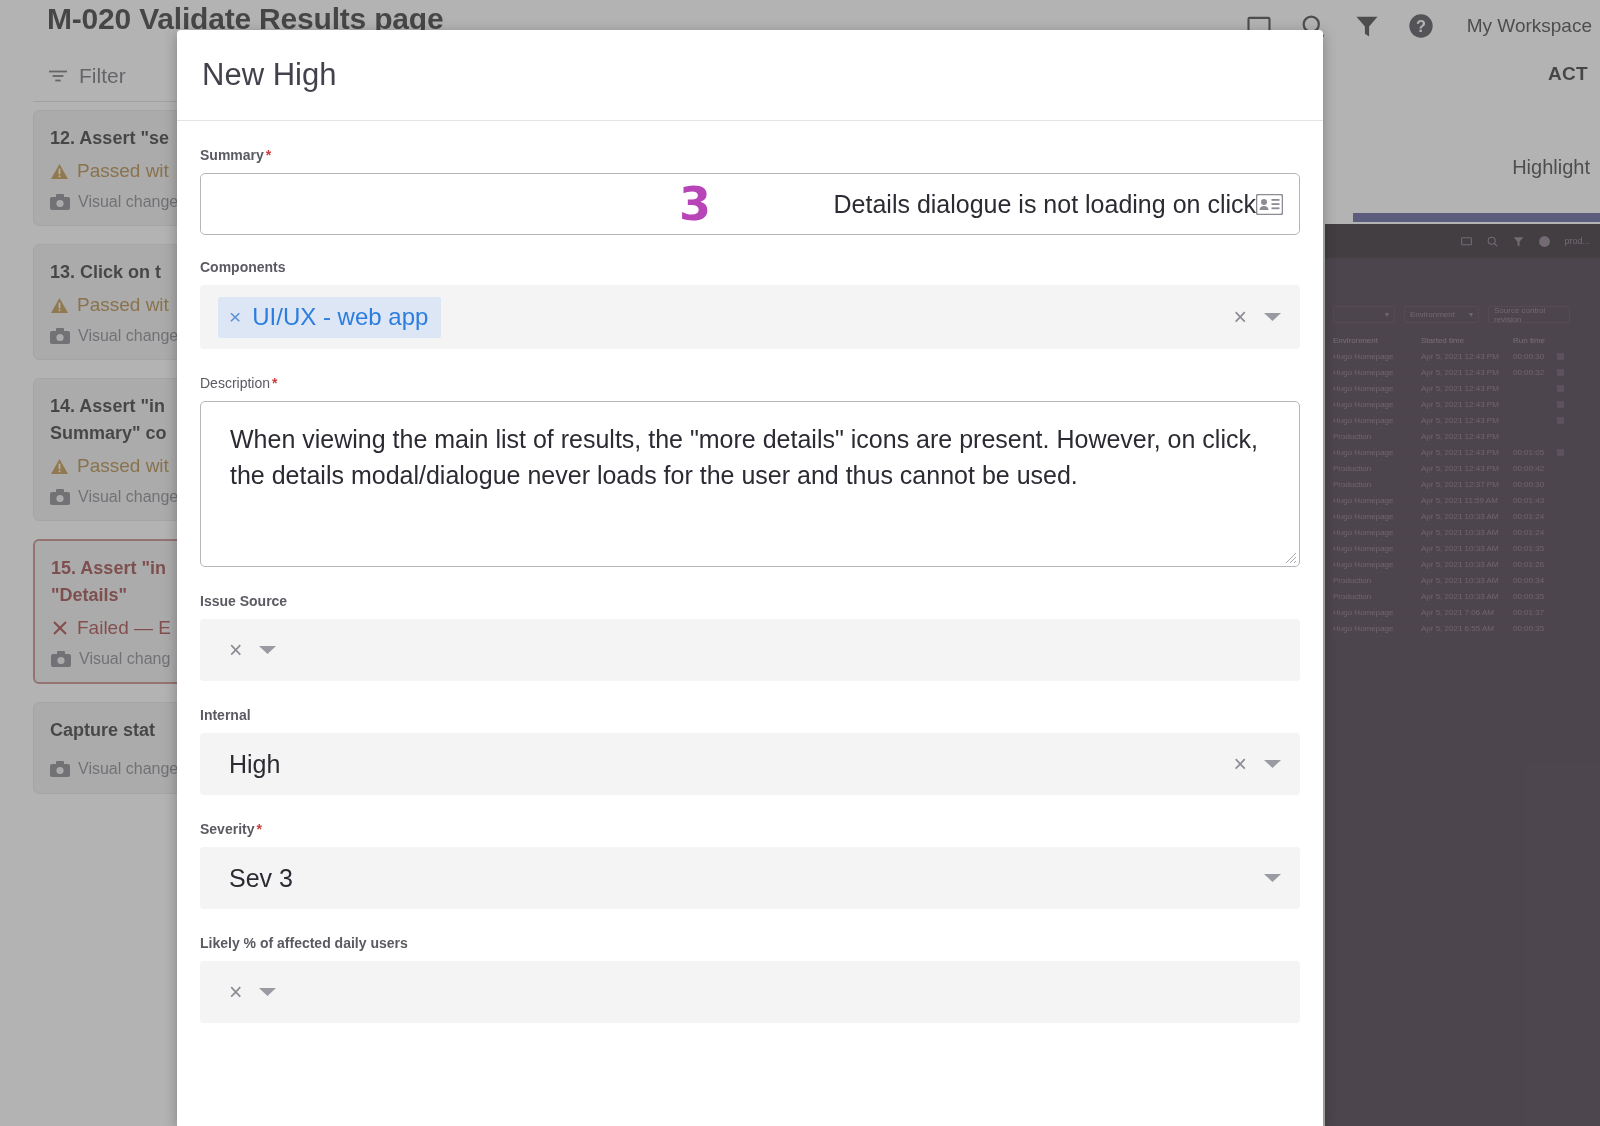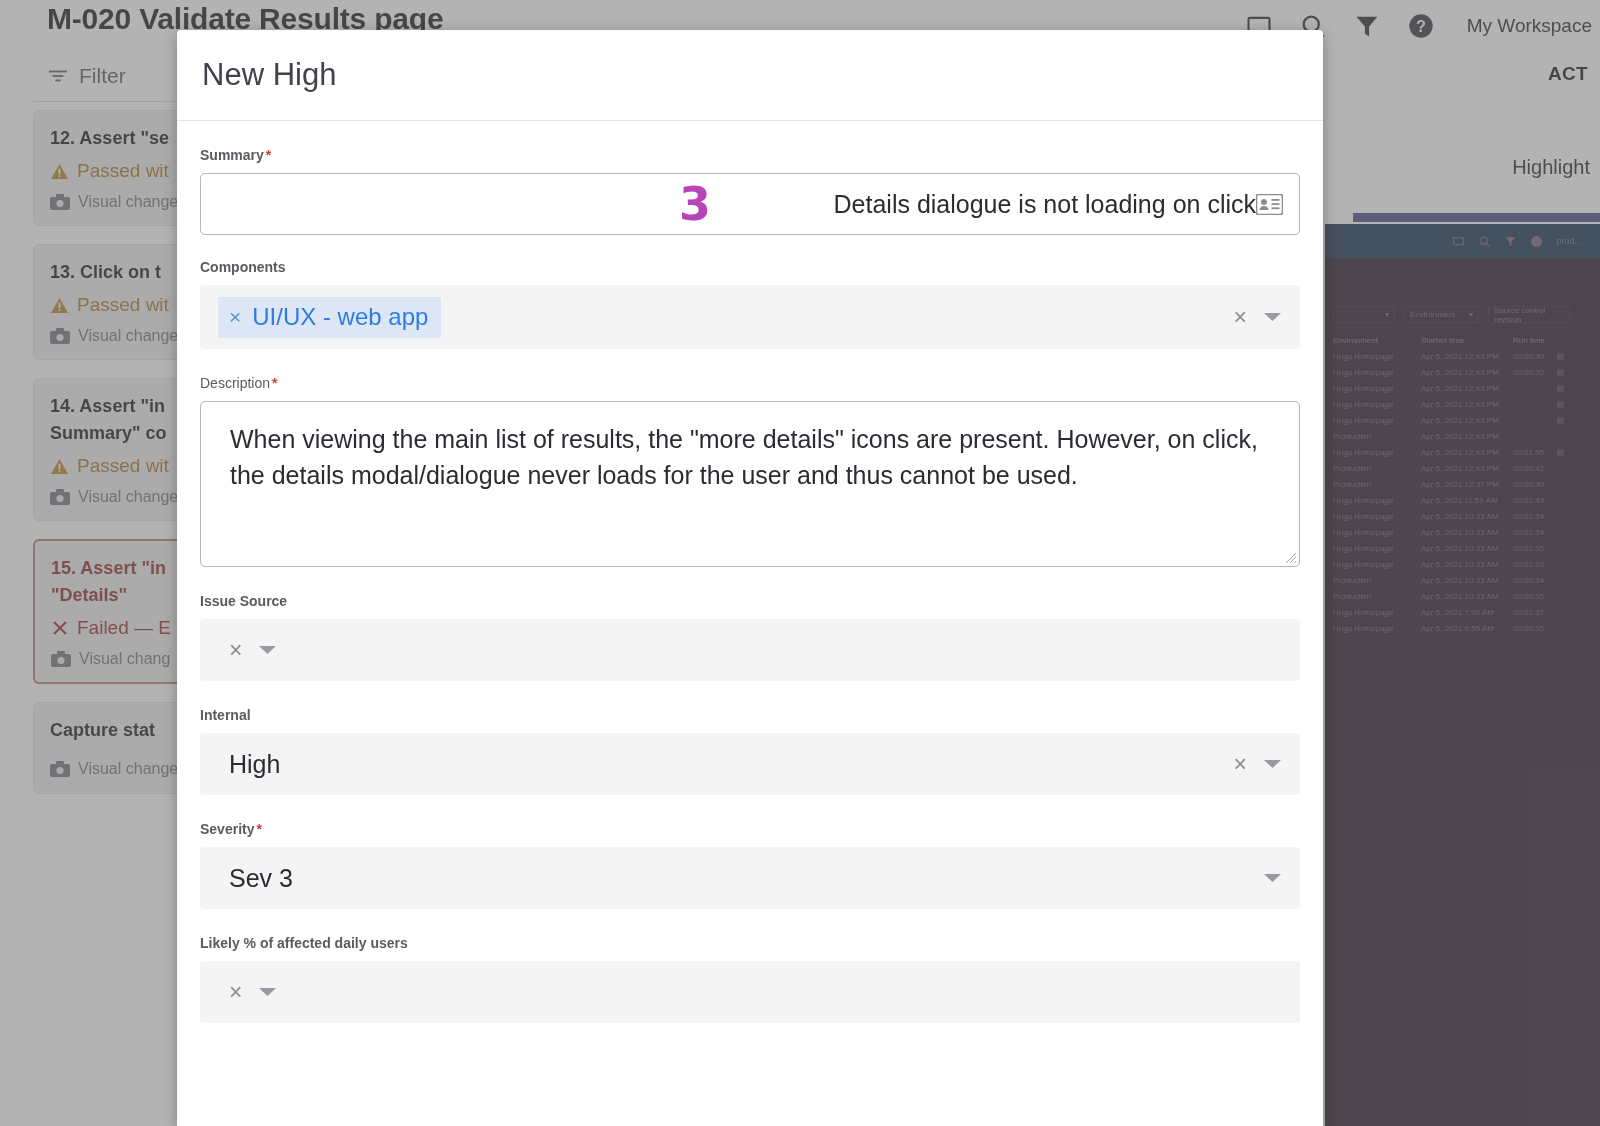--- a/index.html
+++ b/index.html
@@ -75,23 +75,23 @@
     font-size: 16px; color: #76767f; margin-top: 11px; white-space: nowrap;
   }
   .cam { width: 20px; height: 16px; flex: 0 0 auto; }
 
   
   .shot-wrap {
     position: absolute; left: 1325px; top: 224px; right: 0; bottom: 0;
     background: #2b1a2b; overflow: hidden;
   }
   .shot-topbar {
-    height: 34px; background: #0c4a6e;
+    height: 34px; background: #000000;
     display: flex; align-items: center; justify-content: flex-end;
-    gap: 13px; padding-right: 18px; opacity: .55;
+    gap: 13px; padding-right: 10px; opacity: .55;
   }
   .shot-ico { width: 13px; height: 13px; color: #b9a6b9; }
   .shot-ws { font-size: 9px; color: #b9a6b9; }
   .shot-right-label {
     text-align: right; padding-right: 10px; margin-top: 16px;
     font-size: 9px; color: #b9a6b9; opacity: .6;
   }
   .shot-filters {
     display: flex; gap: 9px; padding: 22px 8px 10px 8px; opacity: .5;
   }

